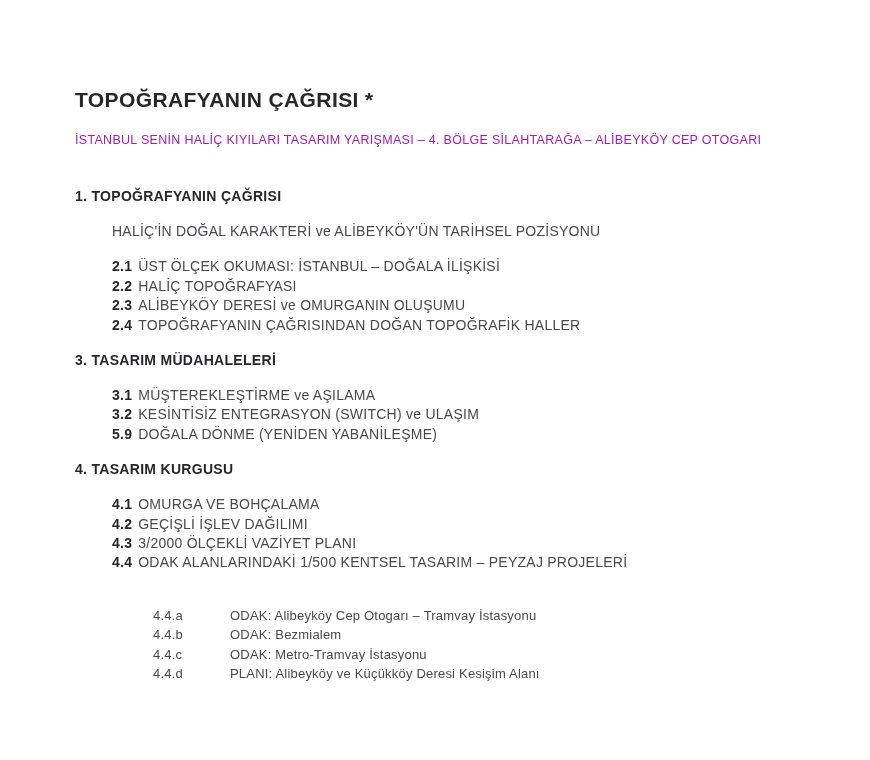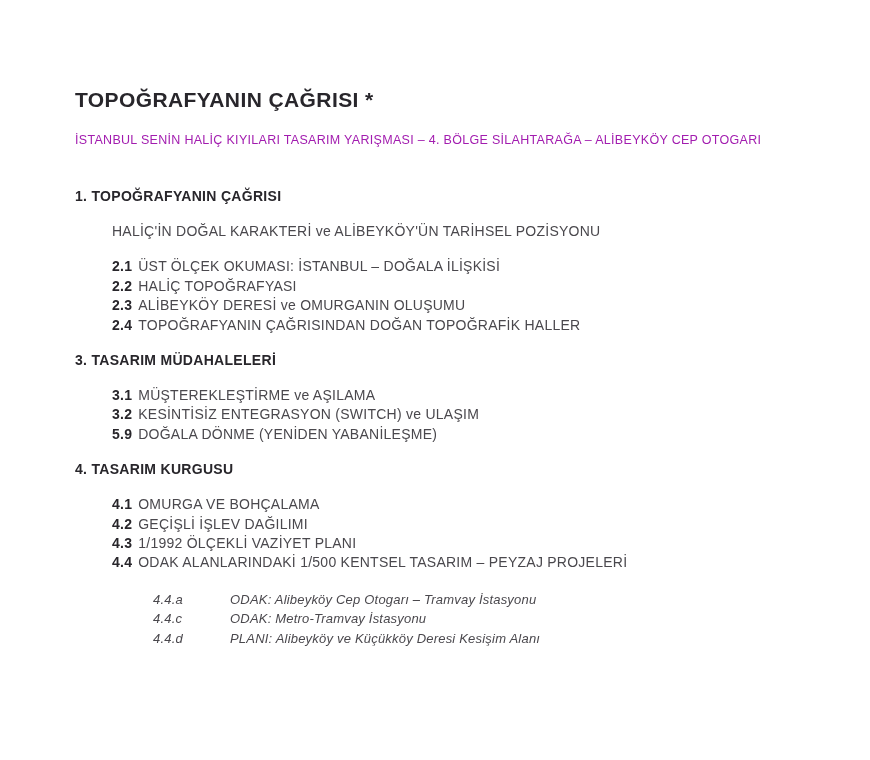--- a/index.html
+++ b/index.html
@@ -56,22 +56,21 @@
     line-height: 19.4px;
     color: #4a484d;
     white-space: nowrap;
   }
   .item-num {
     font-weight: 700;
     color: #28262b;
     margin-right: 6px;
   }
   .subitems {
-    margin: 17px 0 0 78px;
-    font-style: italic;
+    margin: 33px 0 0 78px;
   }
   .subitem {
     display: flex;
     font-size: 13px;
     letter-spacing: 0.2px;
     line-height: 19.4px;
     color: #4a484d;
     white-space: nowrap;
   }
   .subitem-label {
@@ -133,30 +132,34 @@
     <div class="section">
       <div class="section-heading">4. TASARIM KURGUSU</div>
       <div class="items">
         <div class="item">
           <span class="item-num">4.1</span><span class="item-text">OMURGA VE BOHÇALAMA</span>
         </div>
         <div class="item">
           <span class="item-num">4.2</span><span class="item-text">GEÇİŞLİ İŞLEV DAĞILIMI</span>
         </div>
         <div class="item">
-          <span class="item-num">4.3</span><span class="item-text">1/1992 ÖLÇEKLİ VAZİYET PLANI</span>
+          <span class="item-num">4.3</span><span class="item-text">3/2000 ÖLÇEKLİ VAZİYET PLANI</span>
         </div>
         <div class="item">
           <span class="item-num">4.4</span><span class="item-text">ODAK ALANLARINDAKİ 1/500 KENTSEL TASARIM – PEYZAJ PROJELERİ</span>
         </div>
       </div>
       <div class="subitems">
         <div class="subitem">
           <span class="subitem-label">4.4.a</span>
             <span class="subitem-text">ODAK: Alibeyköy Cep Otogarı – Tramvay İstasyonu</span>
+        </div>
+        <div class="subitem">
+          <span class="subitem-label">4.4.b</span>
+            <span class="subitem-text">ODAK: Bezmialem</span>
         </div>
         <div class="subitem">
           <span class="subitem-label">4.4.c</span>
             <span class="subitem-text">ODAK: Metro-Tramvay İstasyonu</span>
         </div>
         <div class="subitem">
           <span class="subitem-label">4.4.d</span>
             <span class="subitem-text">PLANI: Alibeyköy ve Küçükköy Deresi Kesişim Alanı</span>
         </div>
       </div>

